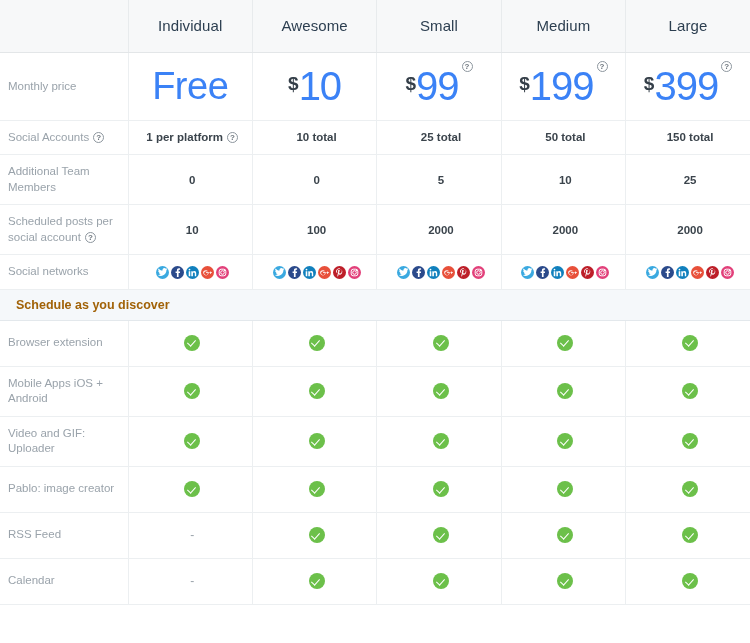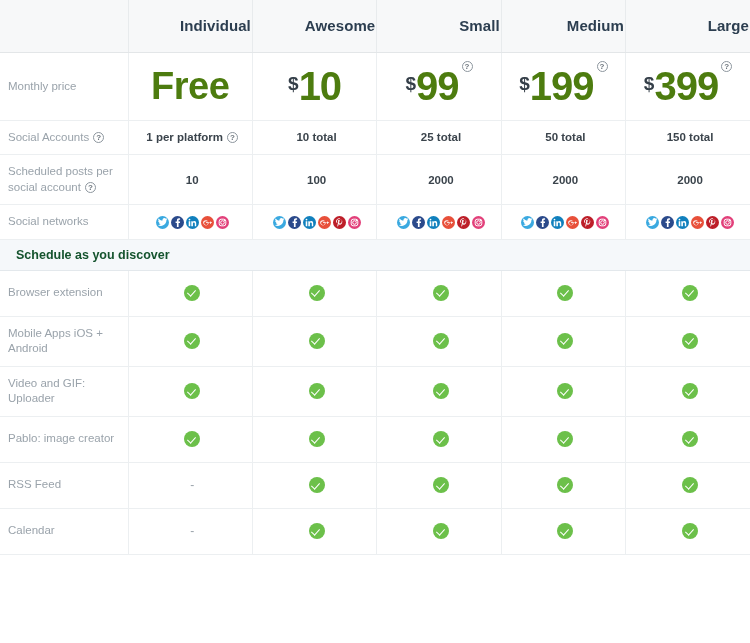--- a/index.html
+++ b/index.html
@@ -28,24 +28,24 @@
   tr.header-row { height: 52px; }
   th.corner-cell {
     background: #f7f8f9;
     border: none;
     border-bottom: 1px solid #e3e6e8;
   }
   th.plan-head {
     background: #f7f8f9;
     border-left: 1px solid #e8ebed;
     border-bottom: 1px solid #e3e6e8;
-    text-align: right;
+    text-align: center;
     vertical-align: middle;
     font-size: 15px;
-    font-weight: 700;
+    font-weight: 400;
     color: #2c3e50;
     letter-spacing: .1px;
   }
 
   
   tr.price-row { height: 68px; }
   td.price-label {
     border-bottom: 1px solid #eceff1;
     border-right: 1px solid #eceff1;
     padding-left: 8px;
@@ -72,22 +72,22 @@
   .currency {
     font-size: 19px;
     font-weight: 700;
     color: #353f49;
     line-height: 1;
     position: relative;
     top: 8px;
   }
   .amount {
     font-size: 40px;
-    font-weight: 700;
-    color: #4d7c0f;
+    font-weight: 400;
+    color: #3b82f6;
     line-height: 1;
     letter-spacing: -1px;
   }
   .amount.free { font-size: 38px; letter-spacing: -.5px; }
 
   
   .help-icon {
     display: inline-block;
     width: 11px;
     height: 11px;
@@ -135,21 +135,21 @@
   td.value-cell .dash { color: #9aa3ab; font-weight: 400; font-size: 12px; }
 
   
   tr.section-row td {
     background: #f5f8fa;
     border-top: 1px solid #e3e8ec;
     border-bottom: 1px solid #e3e8ec;
     padding: 8px 0 8px 16px;
     font-size: 12.5px;
     font-weight: 700;
-    color: #14532d;
+    color: #a16207;
   }
 
   
   .check {
     display: inline-block;
     width: 16px;
     height: 16px;
     border-radius: 50%;
     background: #6cc04a;
     position: relative;
@@ -234,20 +234,28 @@
               <span class="amount">399</span>
             </span><span class="help-icon sup">?</span></td>
         </tr>
         <tr class="data-row">
           <td class="feature-label"><span>Social Accounts</span><span class="help-icon">?</span></td>
           <td class="value-cell plain"><span>1 per platform</span><span class="help-icon">?</span></td>
           <td class="value-cell plain"><span>10 total</span></td>
           <td class="value-cell plain"><span>25 total</span></td>
           <td class="value-cell plain"><span>50 total</span></td>
           <td class="value-cell plain"><span>150 total</span></td>
+        </tr>
+        <tr class="data-row">
+          <td class="feature-label"><span>Additional Team Members</span></td>
+          <td class="value-cell plain"><span>0</span></td>
+          <td class="value-cell plain"><span>0</span></td>
+          <td class="value-cell plain"><span>5</span></td>
+          <td class="value-cell plain"><span>10</span></td>
+          <td class="value-cell plain"><span>25</span></td>
         </tr>
         <tr class="data-row">
           <td class="feature-label"><span>Scheduled posts per social account</span><span class="help-icon">?</span></td>
           <td class="value-cell plain"><span>10</span></td>
           <td class="value-cell plain"><span>100</span></td>
           <td class="value-cell plain"><span>2000</span></td>
           <td class="value-cell plain"><span>2000</span></td>
           <td class="value-cell plain"><span>2000</span></td>
         </tr>
         <tr class="data-row">

